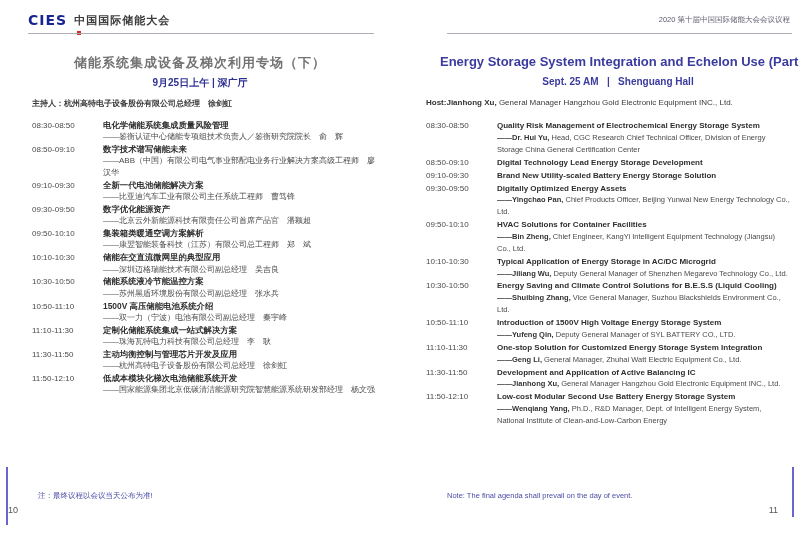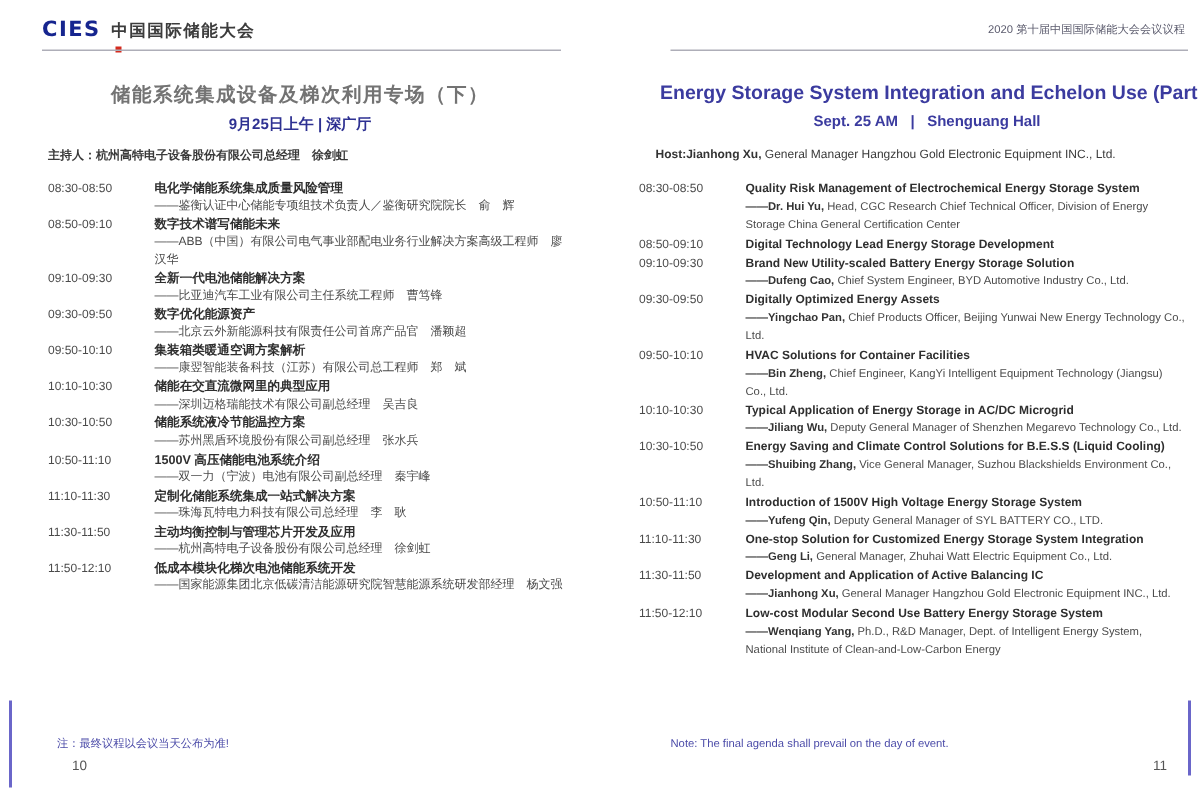--- a/index.html
+++ b/index.html
@@ -28,41 +28,41 @@
 
   .session-title{position:absolute;text-align:center;font-weight:bold;white-space:pre;}
   .l-title{left:0;right:0;top:54px;font-size:13px;color:#737373;letter-spacing:1px;}
   .l-sub{left:0;right:0;top:76px;font-size:10px;color:#2e3192;}
   .r-title{left:40px;right:4px;top:54px;font-size:13px;color:#3b3b9f;}
   .r-sub{left:40px;right:4px;top:76px;font-size:10px;color:#3b3b9f;}
 
   .host{position:absolute;top:98px;font-size:8px;color:#3a3a3a;white-space:pre;}
   .host-l{left:32px;font-weight:bold;}
   .host-r{left:26px;right:10px;}
-  .host-r .host-bold{font-weight:bold;color:#333;margin-left:11px;}
+  .host-r .host-bold{font-weight:bold;color:#333;}
 
   .agenda{position:absolute;top:120px;}
   .agenda-l{left:32px;width:344px;}
   .agenda-r{left:26px;right:10px;}
   .row{display:flex;align-items:flex-start;}
   .agenda-l .row{margin-bottom:1.6px;}
   .agenda-r .row{margin-bottom:1.2px;}
   .time{flex:0 0 71px;font-size:8px;color:#4a4a4a;line-height:11.3px;white-space:pre;}
   .agenda-r .time{line-height:11.8px;}
   .cell{flex:1 1 auto;min-width:0;}
   .ttl{font-size:8.4px;font-weight:bold;color:#2f2f2f;line-height:11.3px;}
   .spk{font-size:8px;color:#4a4a4a;line-height:11.3px;}
   .agenda-r .ttl{font-size:8px;line-height:11.8px;}
   .agenda-r .spk{font-size:7.5px;line-height:11.8px;}
   .spk-name{font-weight:bold;color:#333;text-align:right;}
 
   .note{position:absolute;top:491px;font-size:7.5px;color:#4b4ba8;white-space:pre;}
   .note-l{left:38px;}
   .note-r{left:47px;}
-  .pageno{position:absolute;top:505px;font-size:9px;color:#555;padding-left:40px;}
+  .pageno{position:absolute;top:505px;font-size:9px;color:#555;}
   .pn-l{left:8px;}
   .pn-r{right:22px;}
 
   .crop-mark{position:absolute;width:1.5px;background:#6a66c9;}
   .mark-left{left:6px;top:467px;height:58px;}
   .mark-right{left:792px;top:467px;height:50px;}
 </style>
 </head>
 <body>
 
@@ -198,21 +198,20 @@
         <div class="time">08:50-09:10</div>
         <div class="cell">
           <div class="ttl">Digital Technology Lead Energy Storage Development</div>
         </div>
       </div>
 
       <div class="row">
         <div class="time">09:10-09:30</div>
         <div class="cell">
           <div class="ttl">Brand New Utility-scaled Battery Energy Storage Solution</div>
-          <div class="spk"><span class="spk-name">——Dufeng Cao,</span><span> Chief System Engineer, BYD Automotive Industry Co., Ltd.</span></div>
         </div>
       </div>
 
       <div class="row">
         <div class="time">09:30-09:50</div>
         <div class="cell">
           <div class="ttl">Digitally Optimized Energy Assets</div>
           <div class="spk"><span class="spk-name">——Yingchao Pan,</span><span> Chief Products Officer, Beijing Yunwai New Energy Technology Co., Ltd.</span></div>
         </div>
       </div>

